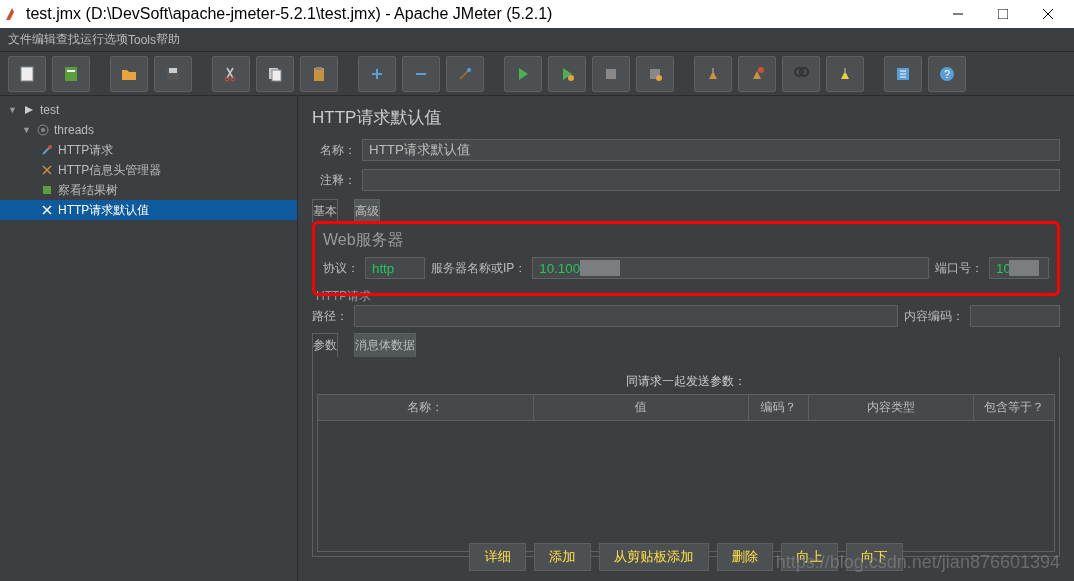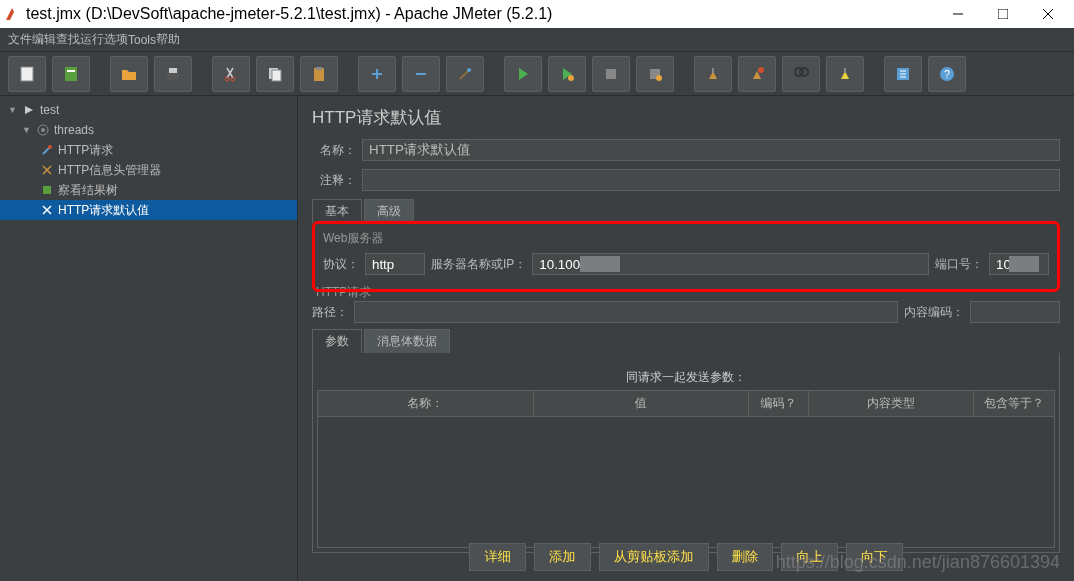--- a/index.html
+++ b/index.html
@@ -29,29 +29,29 @@
     .tree-toggle { width: 10px; color: #999; font-size: 9px; }
     .tree-icon { width: 14px; height: 14px; display: inline-flex; align-items: center; justify-content: center; }
     
     .form-panel { flex: 1; padding: 10px 14px; overflow: hidden; position: relative; }
     .form-title { font-size: 17px; color: #cccccc; margin-bottom: 10px; }
     .form-row { display: flex; align-items: center; margin-bottom: 8px; }
     .form-label { width: 50px; text-align: right; padding-right: 6px; }
     .form-input { flex: 1; height: 22px; background: #45494a; border: 1px solid #5e6060; color: #bbbbbb; padding: 0 6px; }
     
     .tab-strip { display: flex; margin-top: 4px; }
-    .tab { padding: 3px 12px; background: #515658; border: 1px solid #5e6060; border-bottom: none; margin-right: 2px; cursor: default; }
+    .tab { padding: 3px 0; background: #515658; border: 1px solid #5e6060; border-bottom: none; margin-right: 16px; cursor: default; }
     .tab.active { background: #3c3f41; }
     
     .highlight-box { border: 3px solid #ff0000; border-radius: 6px; padding: 6px 8px 14px 8px; margin-top: -2px; position: relative; }
     
-    .fieldset-label { color: #999; font-size: 12px; margin-bottom: 6px; }
+    .fieldset-label { color: #999; font-size: 16px; margin-bottom: 6px; }
     .web-server-row { display: flex; align-items: center; gap: 6px; }
     .ws-label { white-space: nowrap; }
-    .ws-input { height: 22px; background: #45494a; border: 1px solid #5e6060; color: #ffffff; padding: 0 6px; }
+    .ws-input { height: 22px; background: #45494a; border: 1px solid #5e6060; color: #22c55e; padding: 0 6px; }
     
     .http-req-label { margin-top: 6px; color: #999; }
     .path-row { display: flex; align-items: center; gap: 6px; }
     
     .param-tabs { display: flex; margin-top: 6px; }
     .param-section-title { text-align: center; margin-top: 10px; color: #ccc; }
     
     .params-table { width: 100%; margin-top: 4px; border: 1px solid #5e6060; }
     .params-header { display: flex; background: #45494a; border-bottom: 1px solid #5e6060; }
     .params-header div { padding: 4px 6px; border-right: 1px solid #5e6060; text-align: center; }

